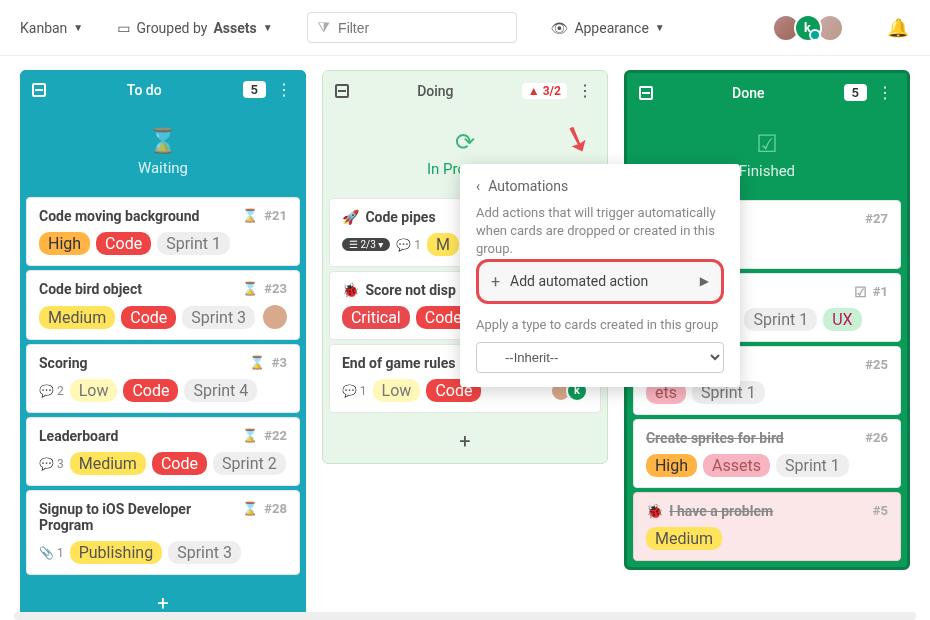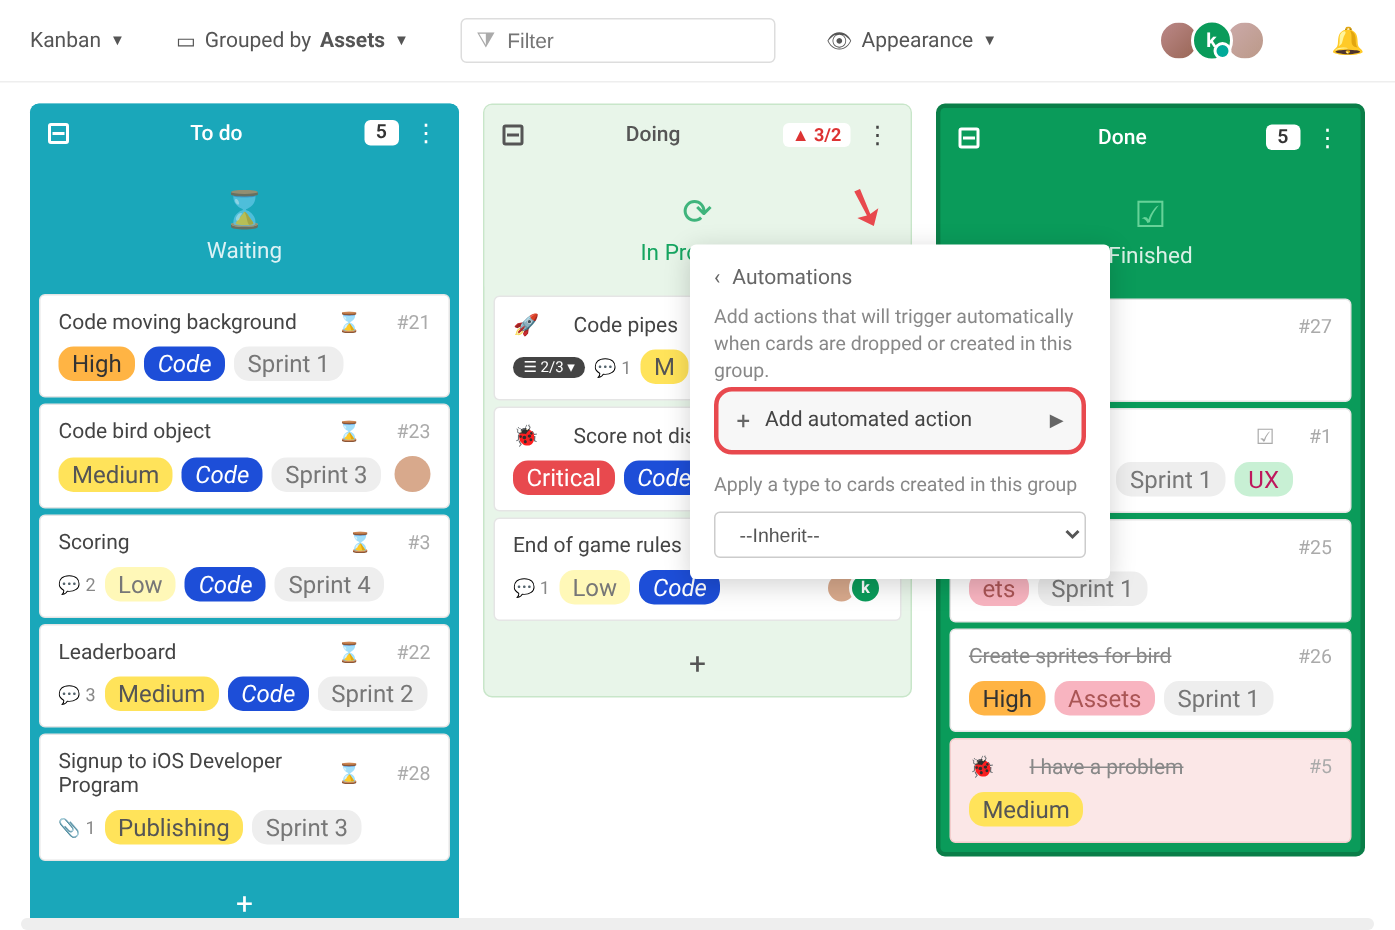--- a/index.html
+++ b/index.html
@@ -22,33 +22,33 @@
 .col-header .title { flex: 1; text-align: center; font-weight: 500; }
 .col-count { background: #fff; color: #333; border-radius: 4px; padding: 1px 8px; font-size: 13px; font-weight: 600; }
 .col-menu { color: #fff; font-size: 16px; padding: 0 2px; }
 .col-menu.dark { color: #444; }
 .sub-header { text-align: center; padding: 18px 0 14px; color: rgba(255,255,255,0.85); font-size: 15px; }
 .sub-header .sh-icon { display:block; font-size:24px; margin-bottom:4px; opacity:.8; }
 .sub-green .sh-icon, .sub-green { color: #16a561; }
 .cards { padding: 6px; display: flex; flex-direction: column; gap: 4px; }
 .card { background: #fff; border: 1px solid #e5e5e5; border-radius: 4px; padding: 10px 12px; }
 .card.red { background: #fbe7e7; border-color:#f3cccc; }
-.card-title-row { display: flex; align-items: center; gap: 23px; margin-bottom: 8px; }
+.card-title-row { display: flex; gap: 6px; margin-bottom: 8px; font-weight: bold; }
 .card-title { flex: 1; color: #444; }
 .card-title.strike { text-decoration: line-through; color: #888; }
 .card-id { color: #aaa; font-size: 13px; }
 .hourglass { color: #ccc; font-size: 13px; }
 .check-done { color: #aaa; font-size: 14px; }
 .tags { display: flex; flex-wrap: wrap; gap: 6px; align-items: center; }
 .tag { border-radius: 10px; padding: 2px 9px; font-size: 16px; }
 .t-high { background: #ffb444; color: #333; }
 .t-medium { background: #ffe35a; color: #555; }
 .t-low { background: #fff8b8; color: #777; text-align: center; }
 .t-critical { background: #e8494e; color: #fff; }
-.t-code { background: #1d4ed8; color: #fff; font-style: italic; }
+.t-code { background: #ef4444; color: #fff; }
 .t-publishing { background: #ffe35a; color: #555; }
 .t-assets { background: #f8b4c0; color: #a55; }
 .t-ux { background: #c8f0d4; color: #be185d; }
 .t-sprint { background: #eee; color: #777; }
 .meta { display: flex; align-items: center; gap: 6px; color: #888; font-size: 12px; }
 .meta-pill { background:#444; color:#fff; border-radius:10px; padding:1px 7px; font-size:10px; display:inline-flex; align-items:center; gap:3px; }
 .mini-avatar { width:24px; height:24px; border-radius:50%; background:#d8a98c; margin-left:auto; }
 .mini-avatars { display:flex; margin-left:auto; }
 .mini-avatars .ma { width:22px; height:22px; border-radius:50%; margin-left:-6px; border:2px solid #fff; }
 .ma1{background:#d8a98c;} .ma2{background:#0a9b5a;color:#fff;display:flex;align-items:center;justify-content:center;font-size:11px;font-weight:bold;}
@@ -67,21 +67,21 @@
 .square-icon { width:14px; height:14px; border:2px solid currentColor; border-radius:2px; display:inline-block; }
 .square-icon.minus::after { content:''; display:block; width:8px; height:2px; background:currentColor; margin:4px auto 0; }
 .popover { position: absolute; top: 108px; left: 460px; width: 280px; background: #fff; border-radius: 4px; box-shadow: 0 4px 18px rgba(0,0,0,.18); padding: 14px 16px; z-index: 10; }
 .pop-title-row { display:flex; align-items:center; gap:8px; color:#666; margin-bottom:10px; }
 .pop-desc { color:#888; font-size:13px; line-height:1.4; }
 .add-action { border:3px solid #e8494e; border-radius:12px; padding:10px 12px; display:flex; align-items:center; gap:10px; background:#f7f7f7; cursor:pointer; margin-bottom:12px; }
 .add-action .plus { font-size:16px; color:#666; }
 .add-action .lbl { flex:1; color:#444; }
 .add-action .chev { color:#666; font-size:12px; }
 .pop-desc2 { color:#888; font-size:13px; line-height:1.4; margin-bottom:8px; }
-.inherit-select { width:100%; padding:6px 12px; border:1px solid #ccc; border-radius:4px; background:#fff; color:#555; font-size:13px; }
+.inherit-select { width:100%; padding:6px 24px; border:1px solid #ccc; border-radius:4px; background:#fff; color:#555; font-size:13px; }
 .arrow { position:absolute; top:62px; left:562px; z-index:11; color:#e8494e; font-size:36px; transform: rotate(20deg); }
 .bottom-bar { position:absolute; bottom:0; left:14px; right:14px; height:8px; background:#eee; border-radius:4px; }
 .caret { font-size: 10px; }
 .bug-icon { color:#d33; }
 .rocket-icon { color:#888; }
 </style>
 </head>
 <body>
 
 <div class="toolbar">

